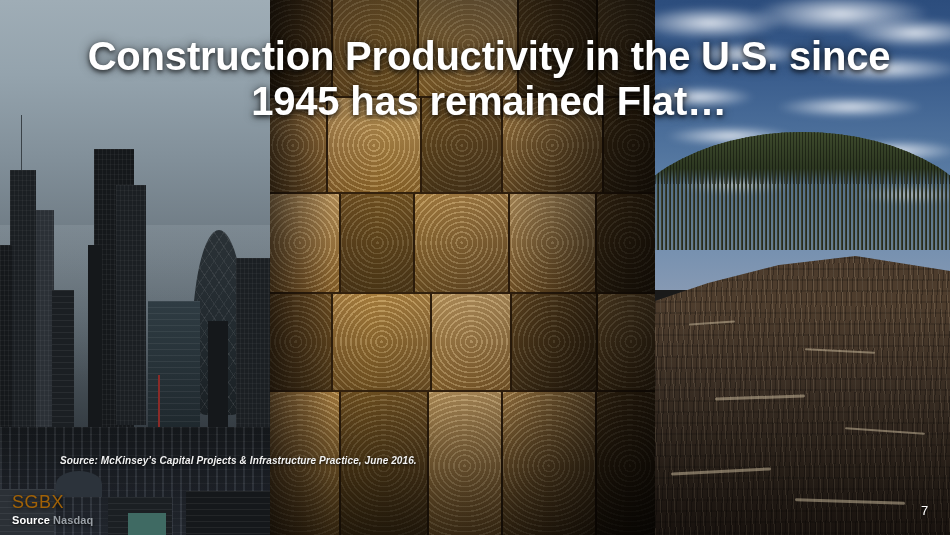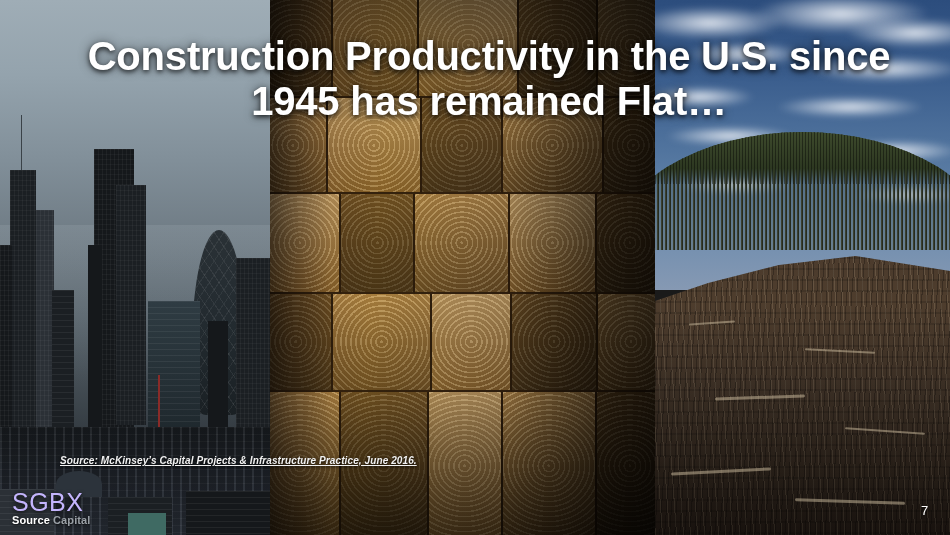--- a/index.html
+++ b/index.html
@@ -172,25 +172,24 @@
     text-shadow:0 2px 5px rgba(0,0,0,.7), 0 0 10px rgba(0,0,0,.5);
     white-space:nowrap;
   }
   #tagline .hl { color:#1f93cd; }
   #source {
     position:absolute; left:60px; top:455px;
     color:#f2f2f2; font-size:10px; font-weight:700; font-style:italic;
     letter-spacing:.1px;
     text-shadow:0 1px 3px rgba(0,0,0,.9);
     white-space:nowrap;
-    text-decoration:underline;
   }
   #logo { position:absolute; left:12px; top:490px; }
   #logo .mark {
-    color:#c4b5fd; font-size:25px; font-weight:400; line-height:25px;
+    color:#a16207; font-size:18px; font-weight:400; line-height:25px;
     letter-spacing:.5px;
     text-shadow:0 1px 4px rgba(0,0,0,.85);
   }
   #logo .sub {
     margin-top:-1px;
     font-size:11px; font-weight:700; line-height:12px;
     letter-spacing:.1px;
     text-shadow:0 1px 3px rgba(0,0,0,.9);
   }
   #logo .sub .w { color:#ffffff; }
@@ -336,17 +335,17 @@
   </div>
 
   <div id="title">Construction Productivity in the U.S. since
 1945 has remained Flat…</div>
 
 
   <div id="source">Source: McKinsey’s Capital Projects &amp; Infrastructure Practice, June 2016.</div>
 
   <div id="logo">
     <div class="mark">SGBX</div>
-    <div class="sub"><span class="w">Source </span><span class="g">Capital</span></div>
+    <div class="sub"><span class="w">Source </span><span class="g">Nasdaq</span></div>
   </div>
 
   <div id="pagenum">7</div>
 </div>
 
 </body></html>

